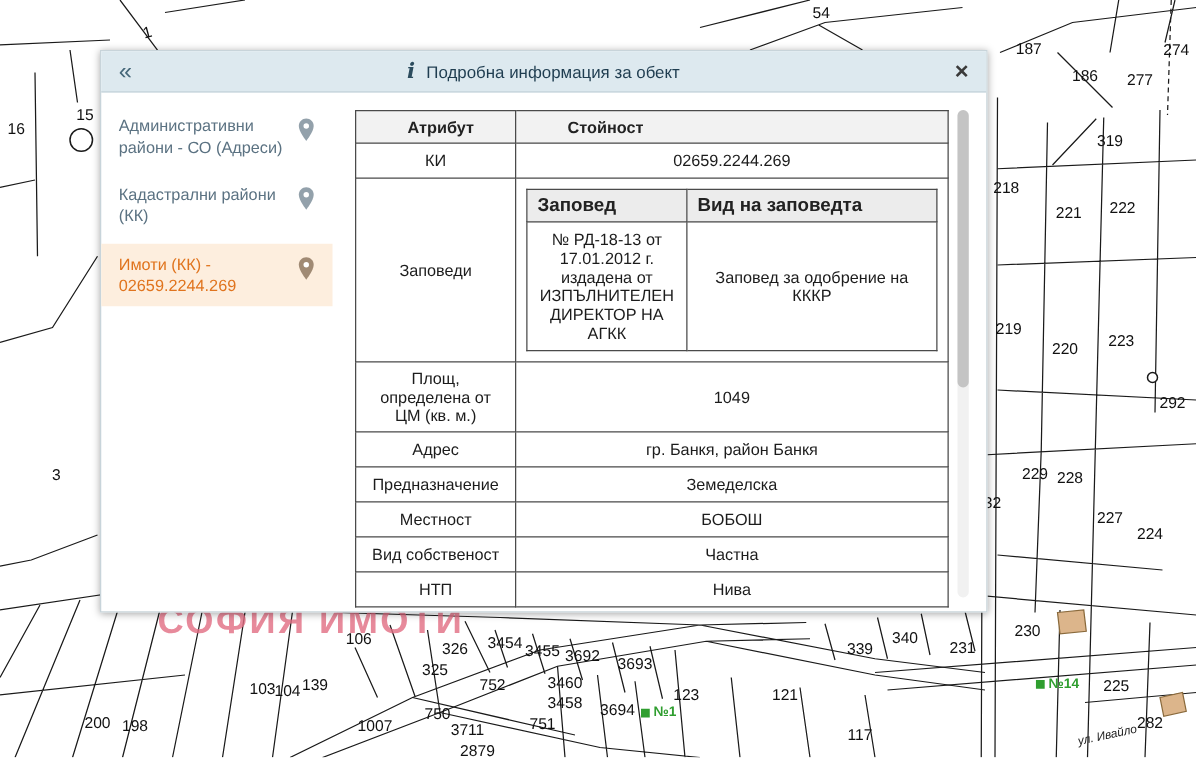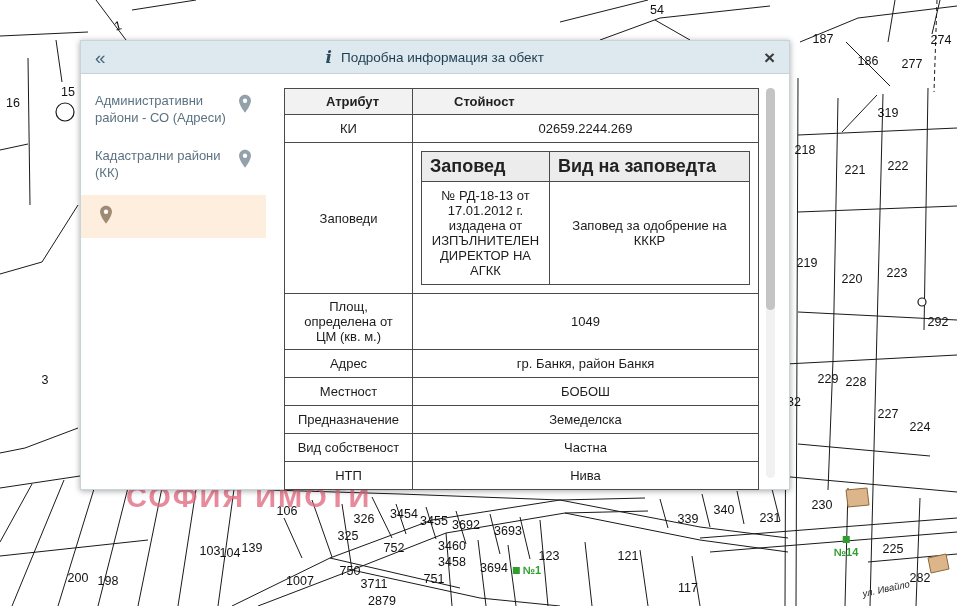--- a/index.html
+++ b/index.html
@@ -51,21 +51,21 @@
   #content { flex: 1; position: relative; padding: 14px 30px 0 18px; }
   table.details { width: 100%; table-layout: fixed; border-collapse: collapse; font-size: 13px;
                   color: #1c1c1c; border: 1px solid #4a4a4a; }
   .details th, .details td { border: 1px solid #4a4a4a; padding: 5px 8px; vertical-align: middle; }
   .details th { background: #f2f2f2; text-align: left; font-weight: bold; height: 26px; color: #222; padding-left: 41px; }
   .details td { text-align: center; height: 28px; }
   .details .col-attr { width: 128px; }
   .details td.orders-cell { padding: 8px; }
   table.orders { width: 100%; table-layout: fixed; border-collapse: collapse; border: 1px solid #4a4a4a; }
   .orders th { background: #ececec; border: 1px solid #4a4a4a; text-align: left; padding: 4px 8px;
-               font-weight: bold; font-size: 18px; color: #222; }
+               font-weight: bold; font-size: 15px; color: #222; }
   .orders td { border: 1px solid #4a4a4a; padding: 6px 5px; text-align: center; font-size: 13px; }
   .orders .col-order { width: 128px; }
 
   
   #scrollbar { position: absolute; right: 14px; top: 14px; width: 9px; height: 390px;
                background: #f1f1f1; border-radius: 5px; }
   #scroll-thumb { position: absolute; left: 0; top: 0; width: 9px; height: 222px;
                   background: #c4c4c4; border-radius: 5px; cursor: pointer; }
 </style>
 </head>
@@ -140,21 +140,21 @@
       <span class="plabel" style="left: 394px; top: 548px;">752</span>
       <span class="plabel" style="left: 350px; top: 571px;">750</span>
       <span class="plabel" style="left: 374px; top: 584px;">3711</span>
       <span class="plabel" style="left: 434px; top: 579px;">751</span>
       <span class="plabel" style="left: 382px; top: 601px;">2879</span>
       <span class="plabel" style="left: 78px; top: 578px;">200</span>
       <span class="plabel" style="left: 108px; top: 581px;">198</span>
       <span class="plabel" style="left: 300px; top: 581px;">1007</span>
     </div>
   <div id="map-markers">
-      <div class="marker" style="left: 846px; top: 547px; flex-direction: column;">
+      <div class="marker" style="left: 846px; top: 547px;">
         <span class="sq"></span>
         <span>№14</span>
       </div>
       <div class="marker" style="left: 527px; top: 570px;">
         <span class="sq"></span>
         <span>№1</span>
       </div>
     </div>
   <div id="street-label">ул. Ивайло</div>
   <div id="watermark">СОФИЯ ИМОТИ</div>
@@ -185,20 +185,21 @@
         <div class="side-item">
           <span class="lbl">Кадастрални райони (КК)</span>
           <span class="pin">
             <svg width="22" height="22" viewBox="0 0 24 24">
                 <path d="M12 2C8.4 2 5.5 4.9 5.5 8.5c0 4.9 6.5 13 6.5 13s6.5-8.1 6.5-13C18.5 4.9 15.6 2 12 2z" fill="#93a1ab"></path>
                 <circle cx="12" cy="8.5" r="2.4" fill="#fff"></circle>
               </svg>
           </span>
         </div>
         <div class="side-item selected">
+          <span class="lbl">Имоти (КК) - 02659.2244.269</span>
           <span class="pin">
             <svg width="22" height="22" viewBox="0 0 24 24">
                 <path d="M12 2C8.4 2 5.5 4.9 5.5 8.5c0 4.9 6.5 13 6.5 13s6.5-8.1 6.5-13C18.5 4.9 15.6 2 12 2z" fill="#a08a74"></path>
                 <circle cx="12" cy="8.5" r="2.4" fill="#fff"></circle>
               </svg>
           </span>
         </div>
       </div>
 
       <div id="content">
@@ -243,28 +244,28 @@
             </tr>
             <tr>
               <td>Площ, определена от ЦМ (кв. м.)</td>
               <td>1049</td>
             </tr>
             <tr>
               <td>Адрес</td>
               <td>гр. Банкя, район Банкя</td>
             </tr>
             <tr>
+              <td>Предназначение</td>
+              <td>Земеделска</td>
+            </tr>
+            <tr>
               <td>Местност</td>
               <td>БОБОШ</td>
             </tr>
             <tr>
-              <td>Предназначение</td>
-              <td>Земеделска</td>
-            </tr>
-            <tr>
               <td>Вид собственост</td>
               <td>Частна</td>
             </tr>
             <tr>
               <td>НТП</td>
               <td>Нива</td>
             </tr>
           </tbody>
         </table>
 

